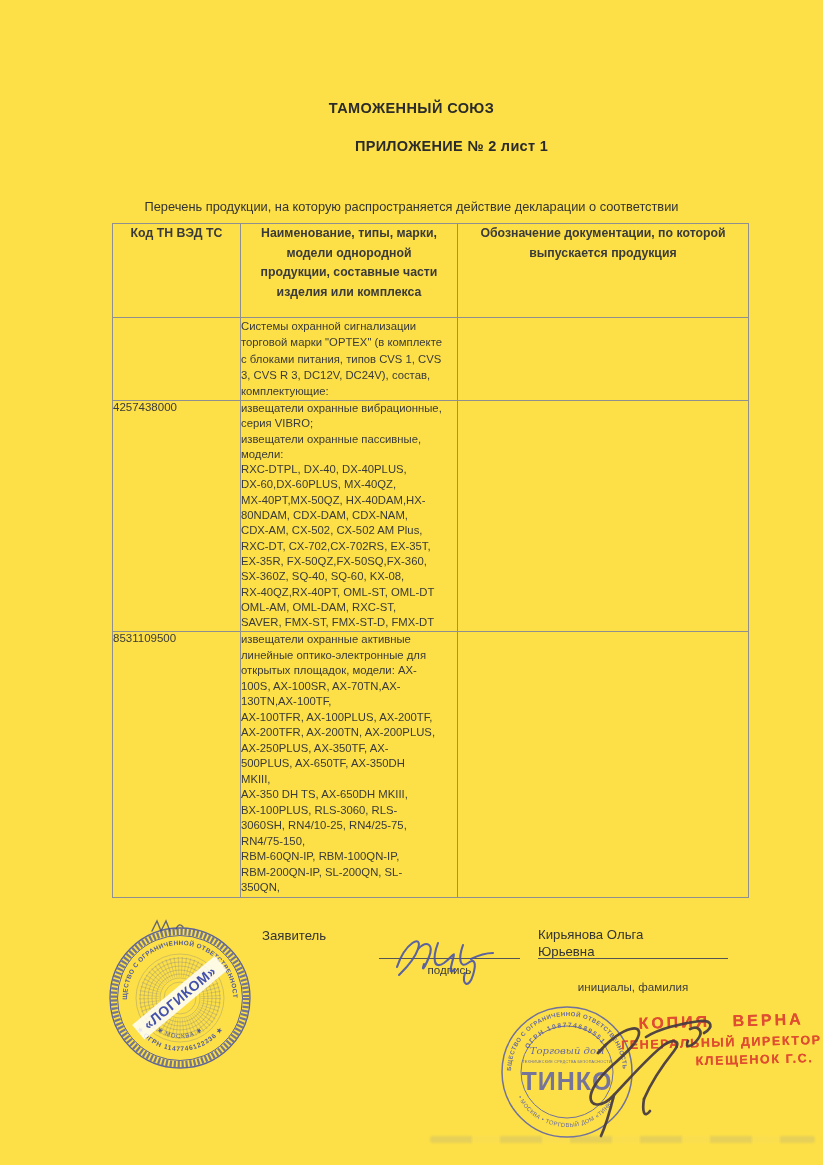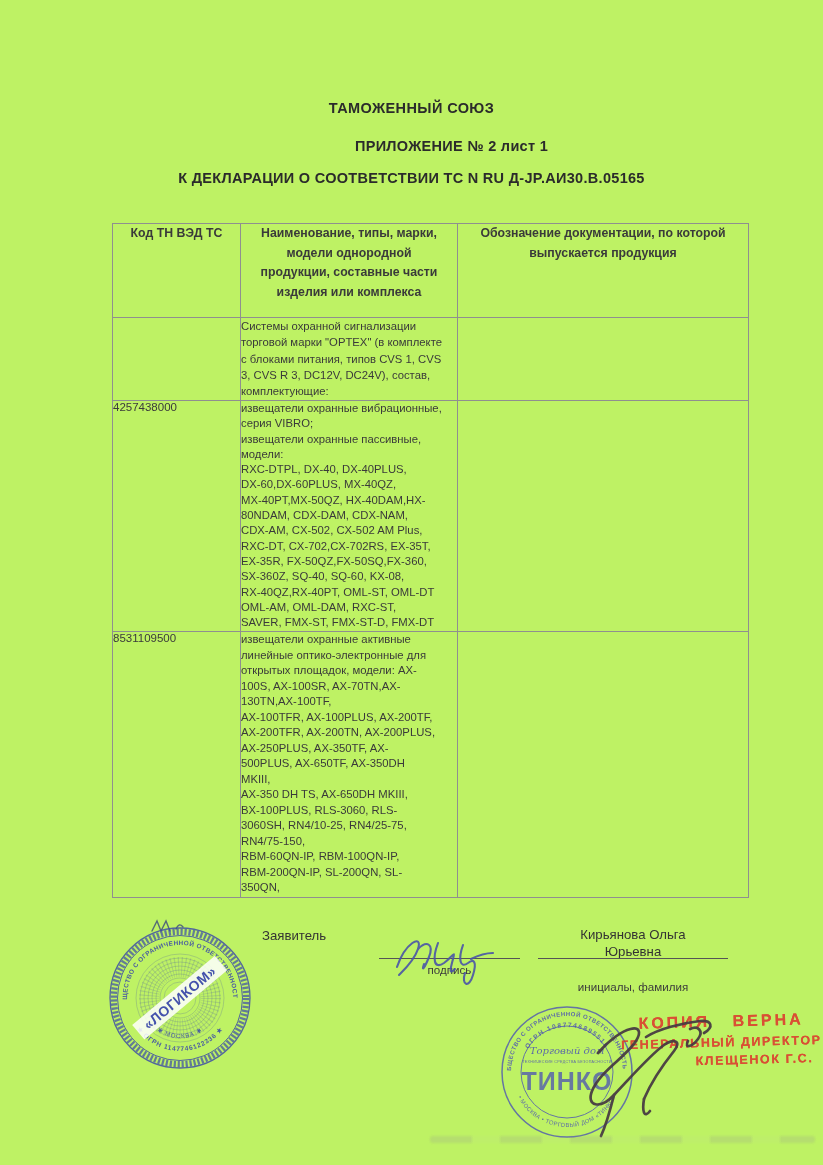--- a/index.html
+++ b/index.html
@@ -1,18 +1,18 @@
 <!DOCTYPE html>
 <html><head>
 <meta charset="utf-8">
 <style>
   html,body{margin:0;padding:0;background:#f4f4f2;}
   .page{
     position:relative;width:823px;height:1165px;margin:0 auto;
-    background:#bef264;overflow:hidden;
+    background:#fde047;overflow:hidden;
     font-family:"Liberation Sans",sans-serif;color:#2e2e2e;
   }
   
   .title{position:absolute;left:0;width:823px;text-align:center;font-weight:bold;color:#2b2b2b;}
   .title1{top:100px;font-size:14.5px;letter-spacing:.4px;}
   .title2{top:138px;font-size:14.5px;letter-spacing:.3px;padding-left:40px;}
   .title3{top:170px;font-size:14.5px;letter-spacing:.3px;}
   .subtitle{position:absolute;left:0;top:199px;width:823px;text-align:center;
     font-size:12.8px;font-weight:normal;color:#333;}
   
@@ -36,21 +36,21 @@
   tr.r2 td.name-cell{line-height:15.3px;}
   tr.r3 td.name-cell{line-height:15.5px;}
   
   .applicant{position:absolute;left:262px;top:928px;font-size:13.2px;color:#333;}
   .sigline{position:absolute;border-bottom:1.4px solid #555;}
   .sigline.s1{left:379px;top:958px;width:141px;}
   .sigline.s2{left:538px;top:958px;width:190px;}
   .caption{position:absolute;text-align:center;font-size:11.6px;color:#3c3c3c;}
   .cap1{left:379px;top:963px;width:141px;}
   .cap2{left:538px;top:980px;width:190px;}
-  .fio{position:absolute;left:538px;top:927px;width:190px;text-align:center;
+  .fio{position:absolute;left:538px;top:927px;width:190px;
     font-size:13.2px;line-height:16.5px;color:#333;white-space:pre;}
   
   .stamp-svg{position:absolute;}
   .red-stamp{
     position:absolute;left:595px;top:1013px;width:220px;
     transform:rotate(-1.5deg);font-weight:bold;opacity:.88;
     text-shadow:0 0 .5px currentColor;
   }
   .red-stamp .l1{margin-left:44px;font-size:16px;letter-spacing:3px;word-spacing:15px;white-space:nowrap;}
   .red-stamp .l2{margin-left:26px;margin-top:5px;font-size:12.5px;letter-spacing:1.6px;white-space:nowrap;}
@@ -63,21 +63,21 @@
     filter:blur(1px);border-radius:3px;
   }
 </style>
 </head>
 <body>
 
 <div class="page">
 
   <div class="title title1">ТАМОЖЕННЫЙ СОЮЗ</div>
   <div class="title title2">ПРИЛОЖЕНИЕ № 2 лист 1</div>
-  <div class="title title3">К ДЕКЛАРАЦИИ О СООТВЕТСТВИИ ТС N RU Д-JP.АИ30.В.05165</div>
+  <div class="subtitle">Перечень продукции, на которую распространяется действие декларации о соответствии</div>
 
   <table class="products">
     <colgroup>
         <col style="width:128px">
         <col style="width:217px">
         <col style="width:291px">
       </colgroup>
     <tbody>
         <tr class="hdr">
       <td class="head" name="">Код ТН ВЭД ТС</td>

